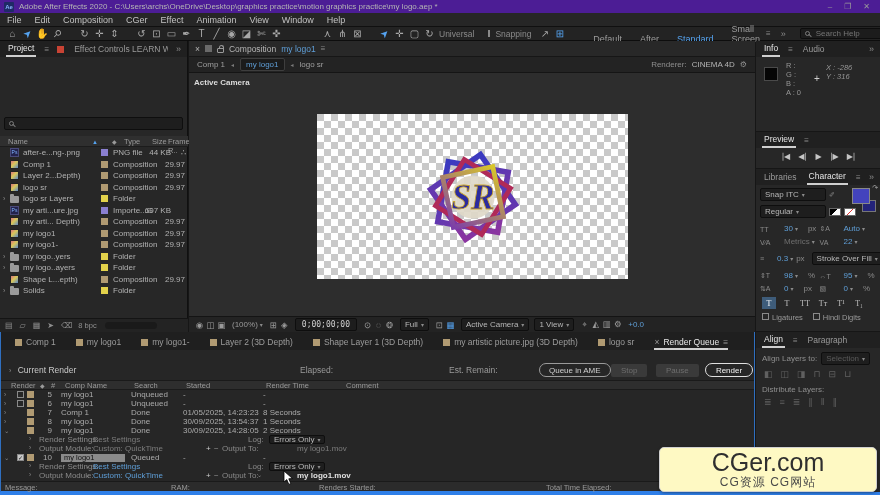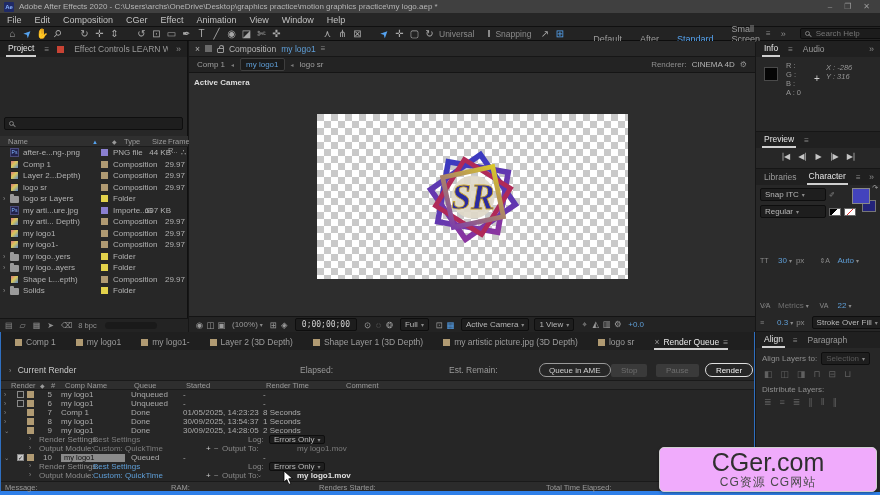--- a/index.html
+++ b/index.html
@@ -2,21 +2,21 @@
 <html><head>
 <meta charset="utf-8">
 <style>
   html,body{margin:0;padding:0;background:#000;}
   .screen{position:relative;width:880px;height:495px;background:#161616;
     font-family:"Liberation Sans",sans-serif;color:#bdbdbd;overflow:hidden;
     -webkit-font-smoothing:antialiased;}
   .screen *{box-sizing:border-box;}
 
   
-  .titlebar{position:absolute;left:0;top:0;width:880px;height:13px;background:#404040;
+  .titlebar{position:absolute;left:0;top:0;width:880px;height:13px;background:#4c1d95;
     display:flex;align-items:center;font-size:8px;color:#b5b5b5;padding:0 4px;gap:5px;}
   .ae-badge{width:10px;height:10px;background:#1f2a66;color:#8ab4ff;font-size:6px;
     display:flex;align-items:center;justify-content:center;border-radius:1px;font-weight:bold;}
   .titlebar .title{white-space:nowrap;overflow:hidden;}
   .win-controls{margin-left:auto;display:flex;gap:12px;padding-right:6px;color:#9a9a9a;font-size:8px;}
   .menubar{position:absolute;left:0;top:13px;width:880px;height:13px;background:#262626;
     display:flex;align-items:center;gap:13px;padding-left:7px;font-size:9px;color:#c2c2c2;}
   .toolbar{position:absolute;left:0;top:26px;width:880px;height:15px;background:#232323;
     border-top:1px solid #101010;border-bottom:1px solid #0d0d0d;
     display:flex;align-items:center;padding-left:5px;font-size:10px;color:#a8a8a8;}
@@ -130,21 +130,21 @@
   .info-xy{position:absolute;left:70px;top:6px;line-height:9px;font-style:italic;}
   .prev-btns{display:flex;justify-content:center;gap:9px;padding-top:4px;font-size:8px;color:#c5c5c5;}
   .prev-btns span{letter-spacing:-1px;}
 
   .char-body{padding:3px 4px;font-size:8px;color:#9a9a9a;position:relative;}
   .char-row{display:flex;align-items:center;gap:3px;margin-bottom:4px;}
   .char-row .icon{color:#8a8a8a;font-size:7px;width:14px;flex:none;}
   .char-row .v{color:#5f9fd8;}
   .char-row .dim{color:#6e6e6e;}
   .char-row .u{color:#8a8a8a;}
-  .half{width:50%;display:flex;align-items:center;gap:4px;margin-top:32px;}
+  .half{width:50%;display:flex;align-items:flex-end;gap:10px;}
   .fontdd{width:66px;}
   .fill-swatch{position:absolute;right:4px;top:3px;width:24px;height:24px;}
   .fill-swatch .back{position:absolute;right:0;bottom:0;width:14px;height:12px;background:#23237a;border:1px solid #777;}
   .fill-swatch .front{position:absolute;left:0;top:0;width:18px;height:16px;background:#4343bd;border:1px solid #888;}
   .fill-swatch .arr{position:absolute;right:-2px;top:-4px;font-size:7px;color:#aaa;}
   .mini-swatches{display:flex;gap:3px;align-items:center;}
   .bw{width:12px;height:8px;background:linear-gradient(135deg,#000 50%,#fff 50%);border:1px solid #666;}
   .nofill{width:12px;height:8px;background:linear-gradient(135deg,#fff 44%,#d33 46%,#d33 54%,#fff 56%);border:1px solid #666;}
   .faux-row{display:flex;gap:4px;margin:3px 0 4px 2px;}
   .faux{width:14px;height:12px;display:flex;align-items:center;justify-content:center;
@@ -214,21 +214,21 @@
   .rq-detail.live .outv{color:#e0e0e0;}
   .rq-detail .vcaret{font-size:6px;color:#8a8a8a;}
   .rq-detail .c1{left:84px;}
   .rq-detail .c2{left:256px;}
   .statusbar{position:absolute;left:0;bottom:0;width:753px;height:10px;background:#2b2b2b;
     border-top:1px solid #1a1a1a;font-size:7.5px;color:#9a9a9a;}
   .statusbar span{position:absolute;top:1px;}
   .blue-strip{position:absolute;left:0;bottom:0;width:880px;height:3px;background:#2f7fe8;}
 
   
-  .watermark{position:absolute;right:3px;bottom:3px;width:218px;height:45px;background:#f0abfc;
+  .watermark{position:absolute;right:3px;bottom:3px;width:218px;height:45px;background:#fef9c3;
     border:1px solid #d0d0d0;border-radius:5px;display:flex;flex-direction:column;align-items:center;
     justify-content:center;z-index:50;box-shadow:0 1px 3px rgba(0,0,0,.4);}
   .watermark .l1{font-size:25px;line-height:25px;color:#2f2f2f;}
   .watermark .l2{font-size:12px;line-height:14px;color:#4a4a4a;letter-spacing:1px;}
   .cursor{position:absolute;left:283px;top:470px;z-index:60;}
 </style>
 </head>
 <body>
 
 <div class="screen" data-name="after-effects-window">
@@ -814,21 +814,21 @@
       <span class="btn-dis" style="left:610px" data-name="stop-button">Stop</span>
       <span class="btn-dis" style="left:655px" data-name="pause-button">Pause</span>
       <span class="pill render" data-name="render-button">Render</span>
     </div>
 
     <div class="rq-head" data-name="render-queue-columns">
       <span style="left:10px" data-name="column-render">Render</span>
       <span style="left:39px;font-size:6px;top:1px" data-name="label-column-icon">◆</span>
       <span style="left:50px" data-name="column-number">#</span>
       <span style="left:64px" data-name="column-comp-name">Comp Name</span>
-      <span style="left:133px" data-name="column-status">Queue</span>
+      <span style="left:133px" data-name="column-status">Search</span>
       <span style="left:185px" data-name="column-started">Started</span>
       <span style="left:265px" data-name="column-render-time">Render Time</span>
       <span style="left:345px" data-name="column-comment">Comment</span>
     </div>
 
     <div data-name="render-queue-rows">
 
         <div class="rq-row" data-name="render-queue-item" data-check="empty">
           <span class="c-exp" data-name="expand-chevron-icon">›</span>
           <span class="c-check">

